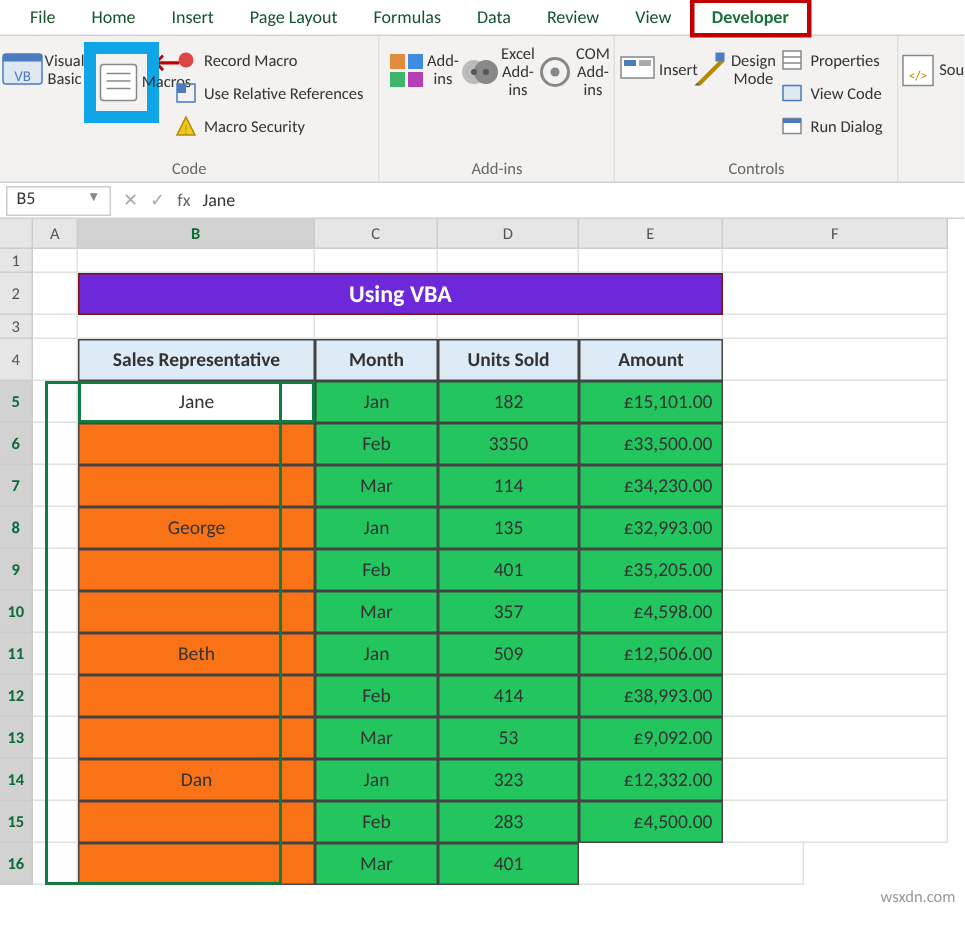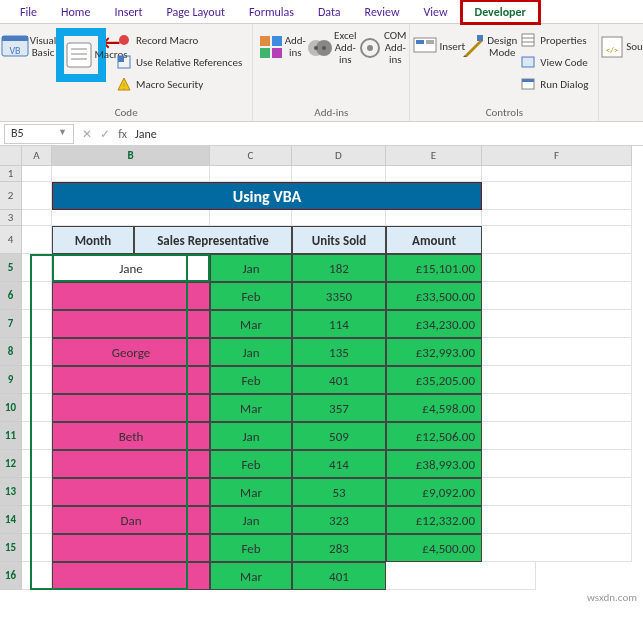--- a/index.html
+++ b/index.html
@@ -1,18 +1,18 @@
 <!DOCTYPE html>
 <html><head>
 <meta charset="utf-8">
 <style>
   * { box-sizing: border-box; margin: 0; padding: 0; }
   body { font-family: "Segoe UI", Calibri, sans-serif; font-size: 12px; background: #fff; color: #333; width: 643px; height: 620px; overflow: hidden; position: relative; }
   .tabs { display: flex; height: 24px; align-items: center; background: #fff; border-bottom: 1px solid #d0d0d0; padding-left: 8px; gap: 0; }
-  .tab { padding: 3px 12px; font-size: 12px; color: #4c1d95; cursor: pointer; }
+  .tab { padding: 3px 12px; font-size: 12px; color: #14532d; cursor: pointer; }
   .tab.active { border: 3px solid #c00000; color: #1a6f3b; font-weight: 600; }
   .ribbon { display: flex; background: #f3f2f1; height: 98px; border-bottom: 1px solid #d0d0d0; }
   .group { display: flex; flex-direction: column; align-items: center; padding: 4px 6px 2px 6px; border-right: 1px solid #e1dfdd; position: relative; }
   .group-body { display: flex; align-items: flex-start; gap: 6px; flex: 1; }
   .group-label { font-size: 11px; color: #666; padding-top: 2px; }
   .bigbtn { display: flex; flex-direction: row; align-items: center; justify-content: center; width: 44px; padding: 2px; cursor: pointer; }
   .bigbtn .icoslot { width: 34px; height: 34px; display: flex; align-items: center; justify-content: center; }
   .bigbtn .lbl { font-size: 11px; text-align: center; line-height: 1.1; }
   .smallrow { display: flex; flex-direction: column; gap: 2px; padding-top: 2px; }
   .smallbtn { display: flex; align-items: center; gap: 4px; font-size: 11px; padding: 2px 4px; cursor: pointer; white-space: nowrap; }
@@ -29,24 +29,24 @@
   .corner { height: 20px; background: #e6e6e6; border-right: 1px solid #ccc; border-bottom: 1px solid #ccc; }
   .rh { height: 28px; background: #e6e6e6; border-right: 1px solid #ccc; border-bottom: 1px solid #ccc; font-size: 11px; color: #555; display: flex; align-items: center; justify-content: center; }
   .rh.sel { background: #d2d2d2; color: #0b6b36; font-weight: 600; }
   .gridwrap { overflow: hidden; }
   .colhdrs { display: flex; height: 20px; }
   .ch { background: #e6e6e6; border-right: 1px solid #ccc; border-bottom: 1px solid #ccc; font-size: 11px; color: #555; display: flex; align-items: center; justify-content: center; }
   .gridbody { }
   .gr { display: flex; height: 28px; }
   .gc { border-right: 1px solid #e0e0e0; border-bottom: 1px solid #e0e0e0; display: flex; align-items: center; padding: 0 6px; font-size: 13px; }
   .wA { width: 30px; } .wB { width: 158px; } .wC { width: 82px; } .wD { width: 94px; } .wE { width: 96px; } .wF { width: 150px; }
-  .title-merge { background: #0369a1; color: #fff; font-weight: 700; font-size: 16px; justify-content: center; border: 1px solid #7a140e; }
+  .title-merge { background: #6d28d9; color: #fff; font-weight: 700; font-size: 16px; justify-content: center; border: 1px solid #7a140e; }
   .th { background: #ddebf7; font-weight: 700; border: 1px solid #444; justify-content: center; }
   .td { border: 1px solid #444; justify-content: center; background: #22c55e; }
-  .td.name { background: #ec4899; }
+  .td.name { background: #f97316; }
   .td.active { outline: 2px solid #107c41; outline-offset: -2px; }
   .sel-range { position: absolute; border: 2px solid #107c41; pointer-events: none; }
   .watermark { position: absolute; right: 6px; bottom: 16px; font-size: 11px; color: #999; }
   svg { display: block; }
 </style>
 </head>
 <body>
 
 <div class="tabs">
   <div class="tab">File</div>
@@ -290,22 +290,22 @@
       <div class="gr" style="height:16px">
           <div class="gc wA"></div>
           <div class="gc wB"></div>
           <div class="gc wC"></div>
           <div class="gc wD"></div>
           <div class="gc wE"></div>
           <div class="gc wF"></div>
         </div>
       <div class="gr">
           <div class="gc wA"></div>
+          <div class="gc th wB">Sales Representative</div>
           <div class="gc th wC">Month</div>
-          <div class="gc th wB">Sales Representative</div>
           <div class="gc th wD">Units Sold</div>
           <div class="gc th wE">Amount</div>
           <div class="gc wF"></div>
         </div>
 
       <div class="gr">
           <div class="gc wA"></div>
           <div class="gc td name active wB" style="background:#fff">Jane</div>
           <div class="gc td wC">Jan</div>
           <div class="gc td wD">182</div>

